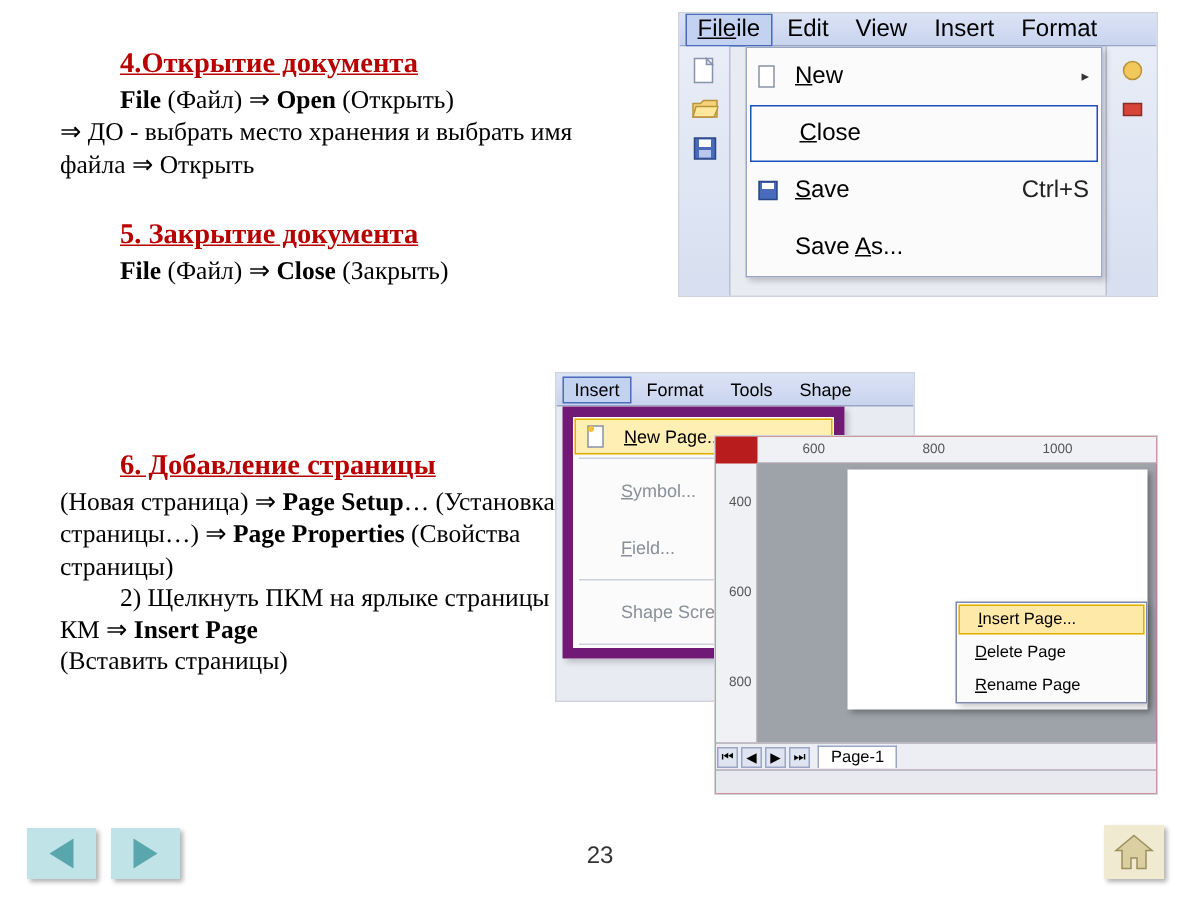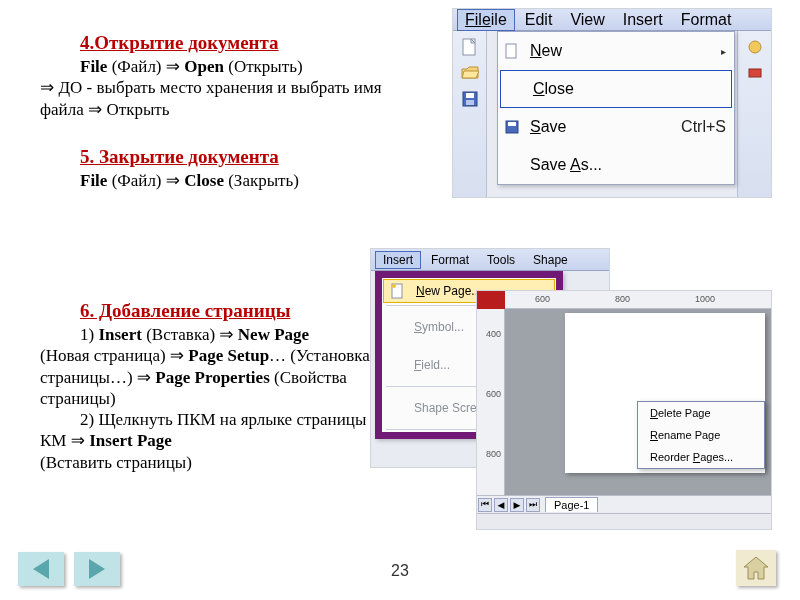--- a/index.html
+++ b/index.html
@@ -149,23 +149,20 @@
     <div class="sec5">
       <div class="sec-title indent">5. Закрытие документа</div>
       <div class="body-line para-indent">
         <span class="b">File</span><span> (Файл) </span><span class="arrow">⇒</span> <span class="b">Close</span><span> (Закрыть)</span>
       </div>
     </div>
   </div>
 
   <div class="sec6">
     <div class="sec-title indent">6. Добавление страницы</div>
-    <div class="body-line para-indent">
-      <span>1) </span><span class="b">Insert</span><span> (Вставка) </span><span class="arrow">⇒</span> <span class="b">New Page</span>
-    </div>
     <div class="body-line">
       <span> (Новая страница) </span><span class="arrow">⇒</span> <span class="b">Page Setup</span><span>… (Установка страницы…) </span><span class="arrow">⇒</span> <span class="b">Page Properties</span><span> (Свойства страницы)</span>
     </div>
     <div class="body-line para-indent">
       <span>2) Щелкнуть ПКМ на ярлыке страницы </span><span class="arrow">⇒</span><span> КМ </span><span class="arrow">⇒</span> <span class="b">Insert Page</span>
     </div>
     <div class="body-line"><span> (Вставить страницы)</span></div>
   </div>
 
   <div class="file-menu-shot">
@@ -290,28 +287,28 @@
       </div>
     <div class="tabstrip">
       <div class="navbtn">⏮</div>
       <div class="navbtn">◀</div>
       <div class="navbtn">▶</div>
       <div class="navbtn">⏭</div>
       <div class="tab">Page-1</div>
     </div>
     <div class="hscroll"></div>
     <div class="ctxmenu">
+      <div class="dd-row sel2">
+          <span class="label"><u>I</u>nsert Page...</span>
+        </div>
       <div class="dd-row">
           <span class="label"><u>D</u>elete Page</span>
         </div>
       <div class="dd-row">
           <span class="label"><u>R</u>ename Page</span>
-        </div>
-      <div class="dd-row">
-          <span class="label">Reorder <u>P</u>ages...</span>
         </div>
     </div>
   </div>
 
   <div class="page-num">23</div>
 
   <div class="nav-buttons">
     <div class="nav-btn">
         <div class="tri-l"></div>
       </div>

